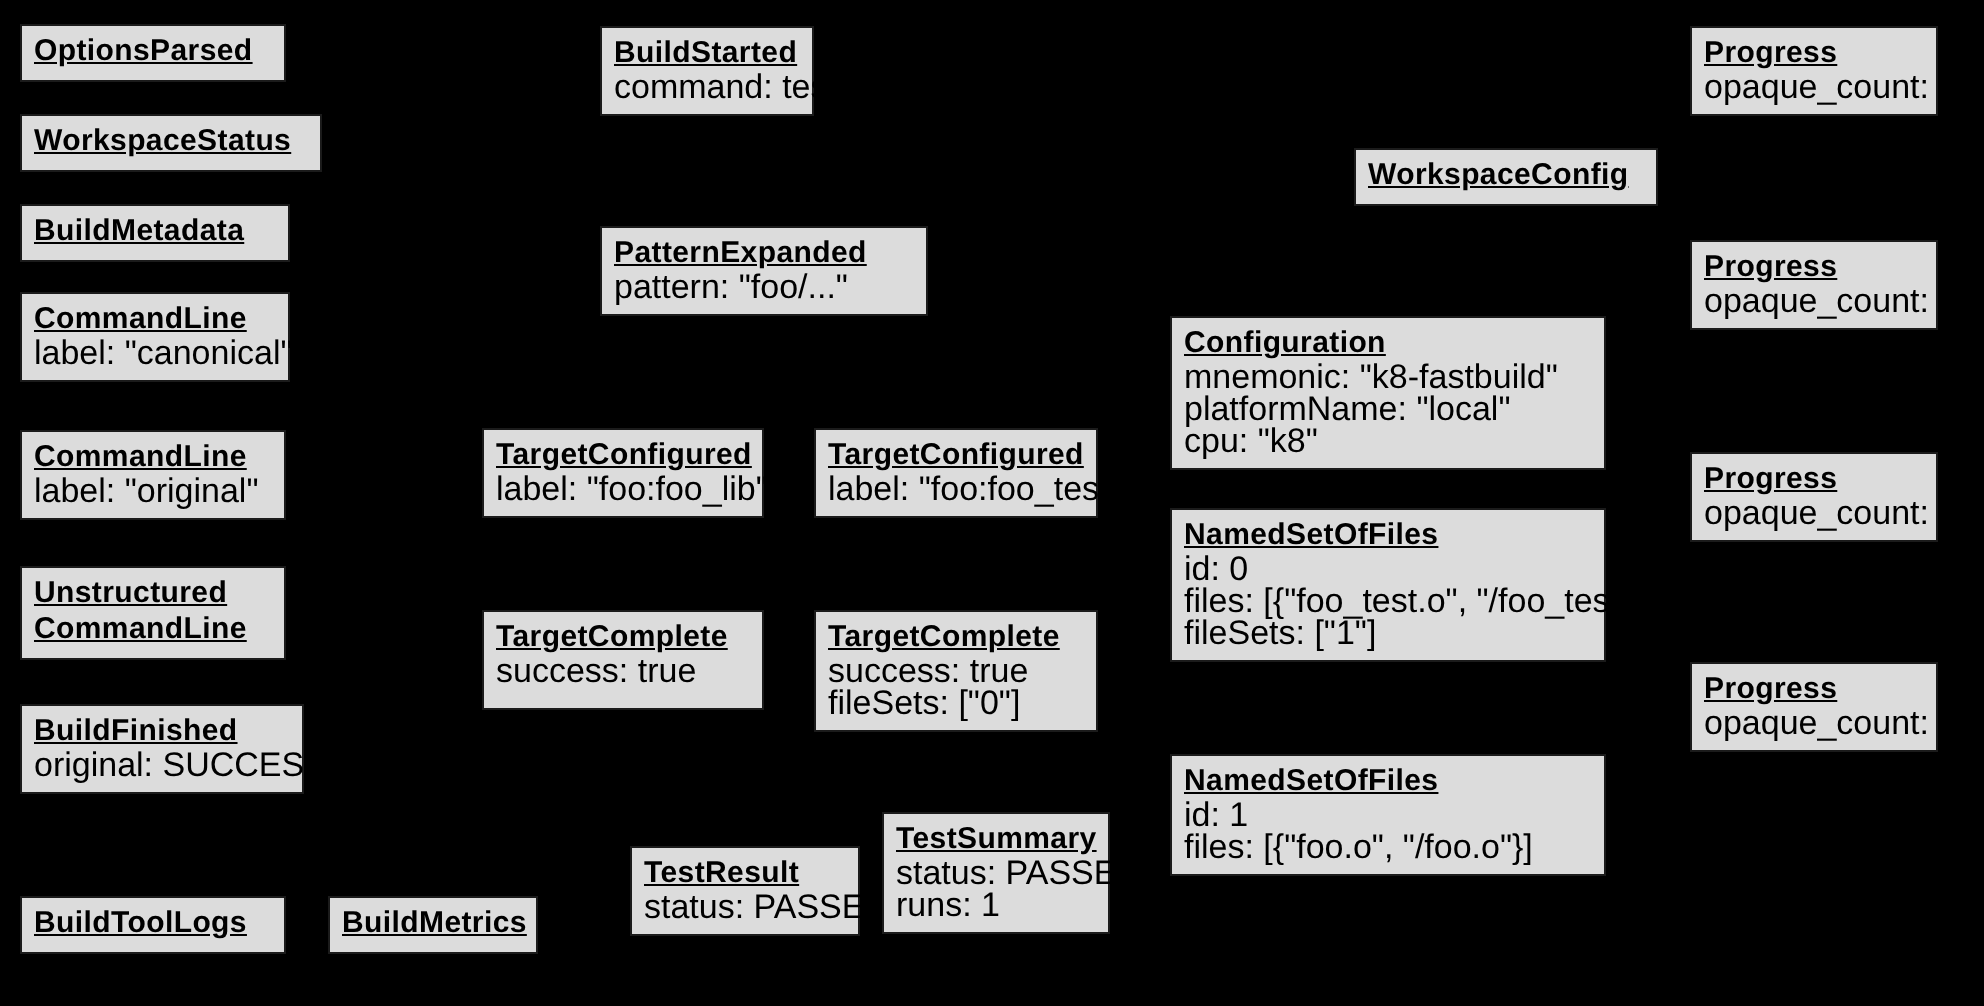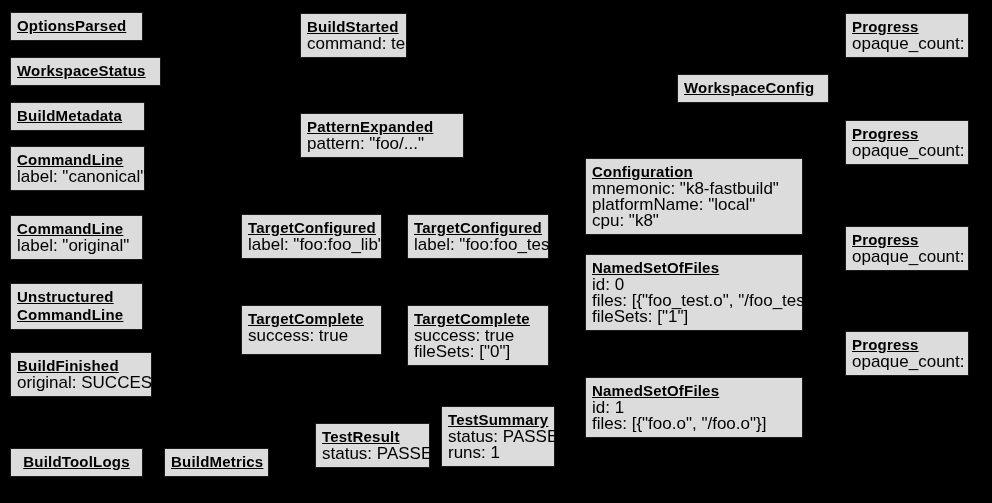--- a/index.html
+++ b/index.html
@@ -65,21 +65,21 @@
 
   <div class="box" style="left:10px;top:283px;width:133px;">
     <div class="title">Unstructured CommandLine</div>
   </div>
 
   <div class="box" style="left:10px;top:352px;width:142px;">
     <div class="title">BuildFinished</div>
     <div class="line">original: SUCCESS</div>
   </div>
 
-  <div class="box" style="left:10px;top:448px;width:133px;text-align:center;">
+  <div class="box" style="left:10px;top:448px;width:133px;">
     <div class="title">BuildToolLogs</div>
   </div>
 
   <div class="box" style="left:164px;top:448px;width:105px;">
     <div class="title">BuildMetrics</div>
   </div>
 
   <div class="box" style="left:300px;top:13px;width:107px;">
     <div class="title">BuildStarted</div>
     <div class="line">command: test</div>

